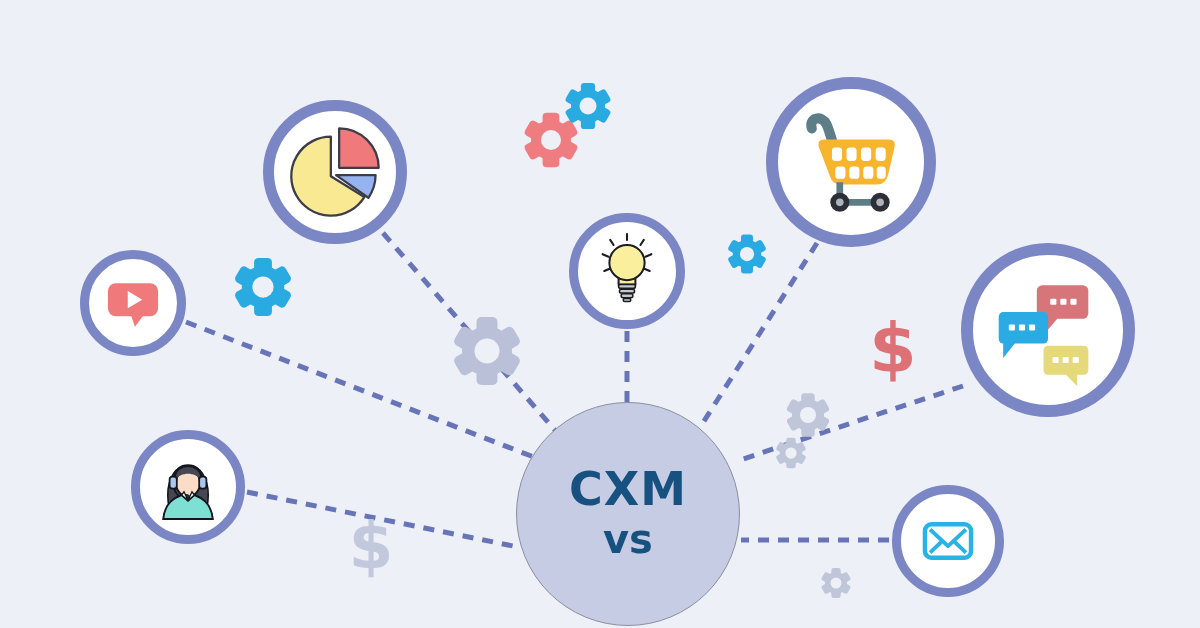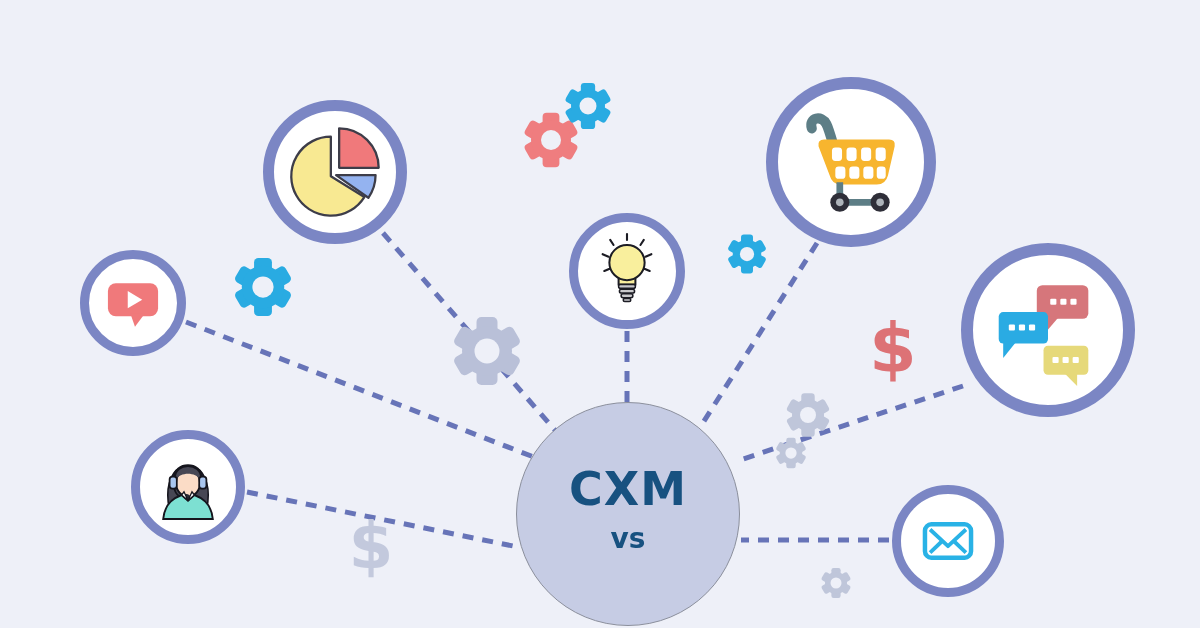--- a/index.html
+++ b/index.html
@@ -33,21 +33,21 @@
     left:516px;top:402px;width:222px;height:222px;
     background:#c6cce4;
     border:1.5px solid #8b8f9c;
     border-radius:50%;
     display:flex;flex-direction:column;align-items:center;justify-content:center;
     color:#175180;
     font-weight:bold;
     text-align:left;
   }
   .center-circle .l1,.center-circle .l3{font-size:46px;line-height:50px;letter-spacing:1px;}
-  .center-circle .l2{font-size:28px;line-height:50px;}
+  .center-circle .l2{font-size:40px;line-height:50px;}
 </style>
 </head>
 <body>
 
 <div class="canvas">
 
   <svg class="layer" width="1200" height="628" viewBox="0 0 1200 628">
     <defs>
       <g id="gear-shape">
         <rect x="-10.5" y="-34" width="21" height="68" rx="5" fill="currentColor"></rect>

